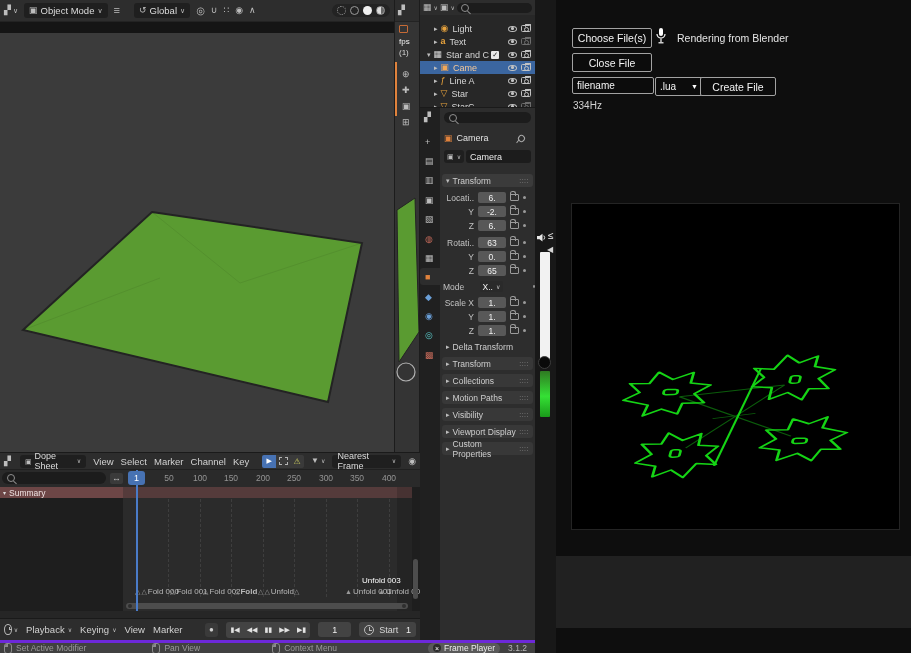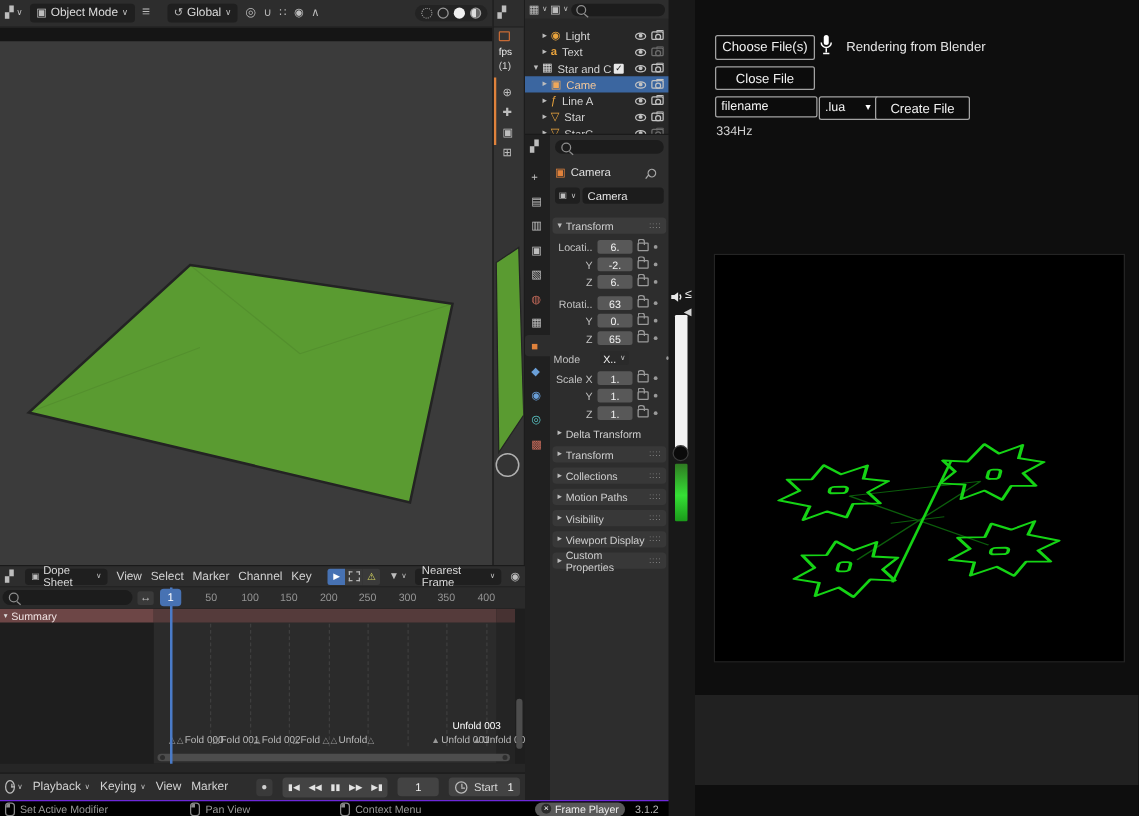--- a/index.html
+++ b/index.html
@@ -364,21 +364,21 @@
       <div class="abs flex" style="left:0;top:0;width:123px;height:11px;background:#6d4646;color:#efe2e2;font-size:8.5px;padding-left:3px;gap:3px">
         <i class="ic" style="font-size:6px;color:#ddd">▾</i>
         <span>Summary</span>
       </div>
       <div class="abs" style="left:123px;top:0;width:274px;height:11px;background:#553b3b"></div>
       <div class="abs" style="left:397px;top:0;width:15px;height:11px;background:#473232"></div>
 
       <span class="mk" style="left:135px;top:100px"><i>△</i><i>△</i><b style="font-weight:normal">Fold 000</b></span>
       <span class="mk" style="left:170px;top:100px"><i>△</i><b style="font-weight:normal">Fold 001</b></span>
       <span class="mk" style="left:203px;top:100px"><i>△</i><b style="font-weight:normal">Fold 002</b></span>
-      <span class="mk" style="left:234px;top:100px"><i>△</i><b style="font-weight:normal">Fold</b></span>
+      <span class="mk" style="left:234px;top:100px"><i>△</i><b style="font-weight:bold">Fold</b></span>
       <span class="mk" style="left:258px;top:100px"><i>△</i><i>△</i><b style="font-weight:normal">Unfold</b><i>△</i></span>
       <span class="mk" style="left:345px;top:100px"><i>▲</i><b style="font-weight:normal">Unfold 001</b></span>
       <span class="mk" style="left:378px;top:100px"><i>▲</i><b style="font-weight:normal">Unfold 002</b></span>
       <span class="mk" style="left:362px;top:89px;color:#fff"><b style="font-weight:normal">Unfold 003</b></span>
 
       <div class="abs" style="left:126px;top:116px;width:282px;height:6px;background:#4d4d4d;border-radius:3px">
         <span class="abs" style="left:2px;top:1px;width:4px;height:4px;border-radius:50%;background:#2e2e2e"></span>
         <span class="abs" style="right:2px;top:1px;width:4px;height:4px;border-radius:50%;background:#2e2e2e"></span>
       </div>
       <div class="abs" style="left:413px;top:72px;width:5px;height:40px;background:#4d4d4d;border-radius:3px"></div>
@@ -412,21 +412,21 @@
     <span style="width:52px;height:15px;background:#434343;border-radius:3px;color:#f0f0f0;font-size:9px;display:flex;align-items:center;justify-content:center">1</span>
     <span class="flex" style="width:74px;height:15px;background:#434343;border-radius:3px;padding:0 5px;gap:5px">
       <span class="clockic" style="width:8px;height:8px"></span>
       <span style="color:#d8d8d8;font-size:9px">Start</span>
       <span style="margin-left:auto;color:#f0f0f0;font-size:9px">1</span>
     </span>
   </div>
 
   <div class="abs" style="left:420px;top:640px;width:115px;height:0"></div>
 
-  <div class="abs flex" style="left:0;top:640px;width:535px;height:13px;background:#000000;font-size:8.5px;color:#9a9a9a;padding:0 4px;border-top:1px solid #6d28d9">
+  <div class="abs flex" style="left:0;top:640px;width:535px;height:13px;background:#404040;font-size:8.5px;color:#9a9a9a;padding:0 4px;border-top:3px solid #6d28d9">
     <span class="mouse" style="margin-right:4px"></span>
     <span>Set Active Modifier</span>
     <span class="mouse" style="margin-left:66px;margin-right:4px"></span>
     <span>Pan View</span>
     <span class="mouse" style="margin-left:72px;margin-right:4px"></span>
     <span>Context Menu</span>
     <span class="flex" style="margin-left:auto;background:#595959;border-radius:6px;height:11px;padding:0 5px;gap:3px;color:#ededed">
       <span style="width:8px;height:8px;border-radius:50%;background:#2b2b2b;color:#fff;font-size:7px;display:flex;align-items:center;justify-content:center">×</span>
       <span>Frame Player</span>
     </span>

